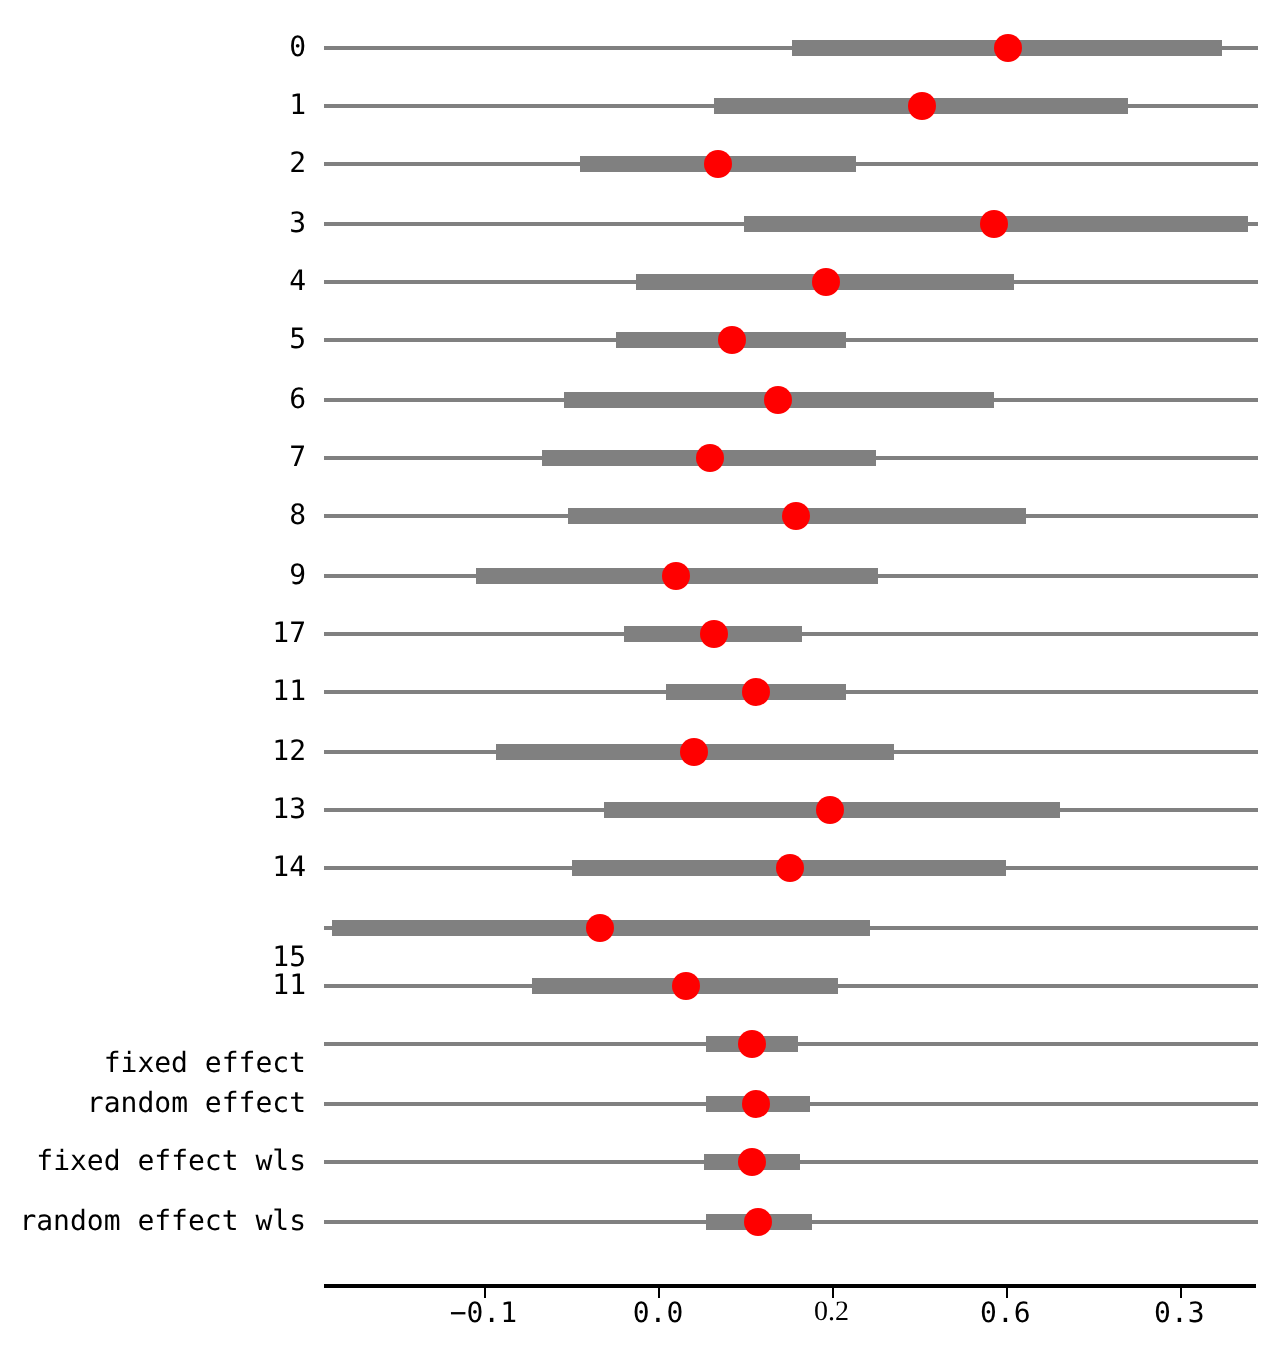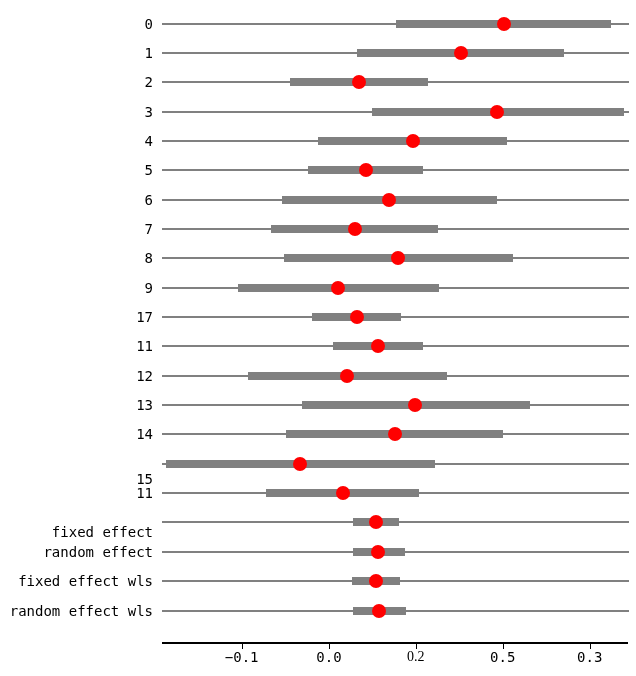--- a/index.html
+++ b/index.html
@@ -151,17 +151,17 @@
     </div>
   <div id="xaxis-layer">
       <div class="x-spine" style="left: 161.5px; width: 466.5px; top: 642px; background: rgb(0, 0, 0);"></div>
       <div class="x-tick" style="left: 241.7px; top: 643.5px; background: rgb(0, 0, 0);"></div>
       <div class="x-tick-label" style="left: 211.7px; top: 649px;">−0.1</div>
       <div class="x-tick" style="left: 328.7px; top: 643.5px; background: rgb(0, 0, 0);"></div>
       <div class="x-tick-label" style="left: 299px; top: 649px;">0.0</div>
       <div class="x-tick" style="left: 415.7px; top: 643.5px; background: rgb(0, 0, 0);"></div>
       <div class="x-tick-label" style="left: 385.7px; top: 649px; font-family: Liberation Serif, serif;">0.2</div>
       <div class="x-tick" style="left: 502.7px; top: 643.5px; background: rgb(0, 0, 0);"></div>
-      <div class="x-tick-label" style="left: 472.7px; top: 649px;">0.5</div>
+      <div class="x-tick-label" style="left: 472.7px; top: 649px;">0.6</div>
       <div class="x-tick" style="left: 589.7px; top: 643.5px; background: rgb(0, 0, 0);"></div>
       <div class="x-tick-label" style="left: 559.7px; top: 649px;">0.3</div>
     </div>
 </div>
 
 </body></html>

